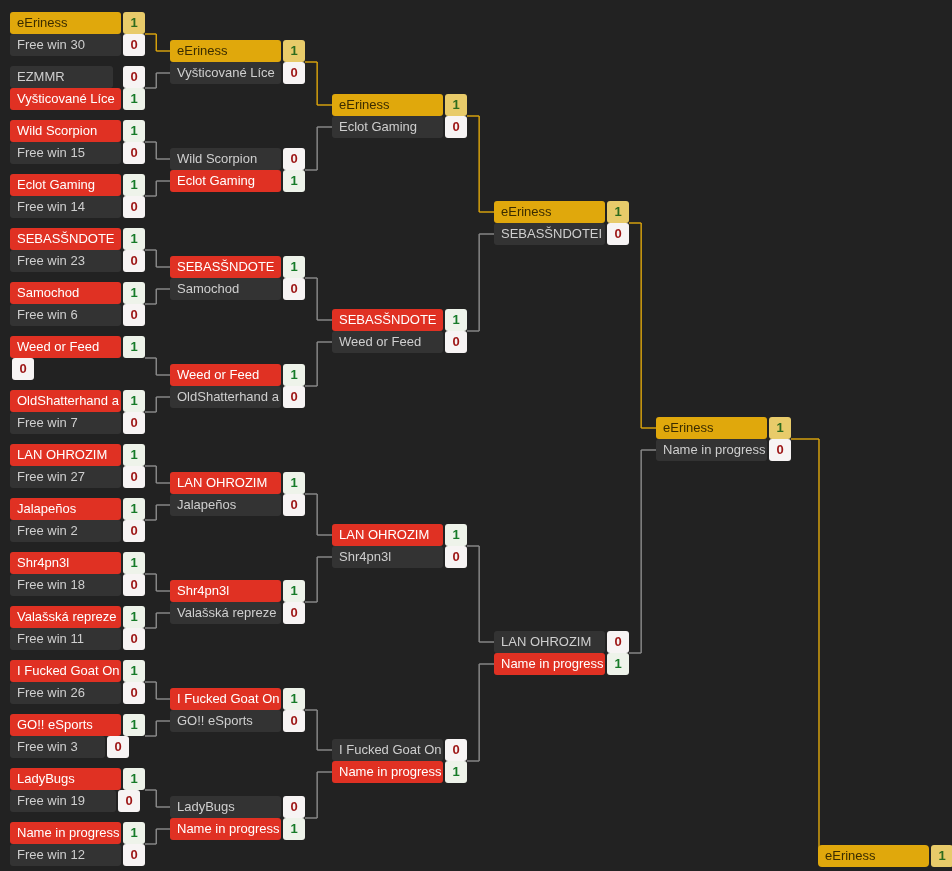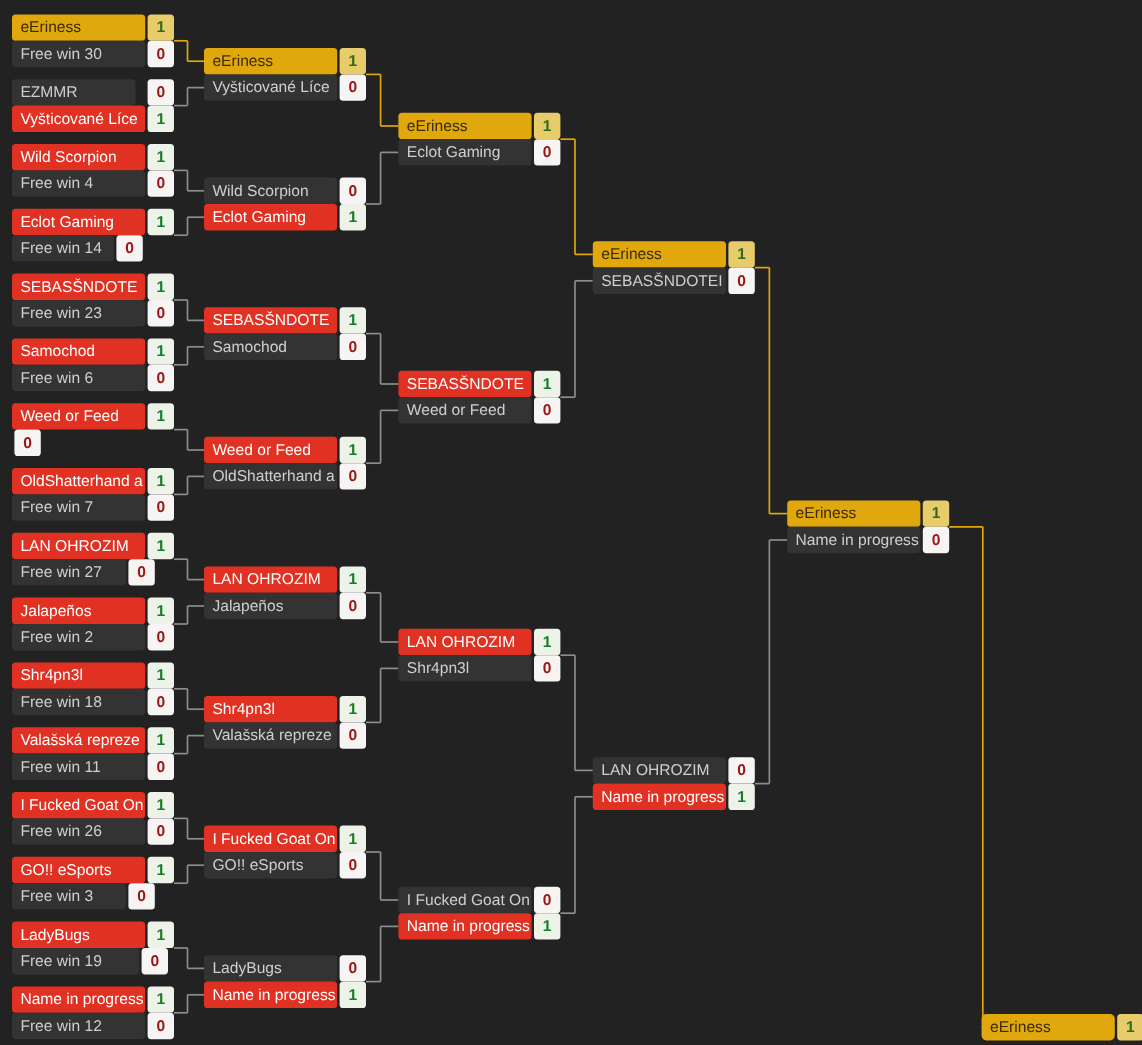--- a/index.html
+++ b/index.html
@@ -176,30 +176,30 @@
         <div class="name n-win">Vyšticované Líce</div>
         <div class="score s-win">1</div>
       </div>
     </div>
     <div class="match" style="left: 10px; top: 120px; width: 135px;">
       <div class="slot" style="left: 0px; top: 0px; width: 135px;">
         <div class="name n-win">Wild Scorpion</div>
         <div class="score s-win">1</div>
       </div>
       <div class="slot" style="left: 0px; top: 22px; width: 135px;">
-        <div class="name n-lose">Free win 4</div>
+        <div class="name n-lose">Free win 15</div>
         <div class="score s-lose">0</div>
       </div>
     </div>
     <div class="match" style="left: 10px; top: 174px; width: 135px;">
       <div class="slot" style="left: 0px; top: 0px; width: 135px;">
         <div class="name n-win">Eclot Gaming</div>
         <div class="score s-win">1</div>
       </div>
-      <div class="slot" style="left: 0px; top: 22px; width: 109px; justify-content: center;">
+      <div class="slot" style="left: 0px; top: 22px; width: 135px; justify-content: center;">
         <div class="name n-lose">Free win 14</div>
         <div class="score s-lose">0</div>
       </div>
     </div>
     <div class="match" style="left: 10px; top: 228px; width: 135px;">
       <div class="slot" style="left: 0px; top: 0px; width: 135px;">
         <div class="name n-win">SEBASŠNDOTE</div>
         <div class="score s-win">1</div>
       </div>
       <div class="slot" style="left: 0px; top: 22px; width: 135px;">
@@ -235,21 +235,21 @@
       <div class="slot" style="left: 0px; top: 22px; width: 135px;">
         <div class="name n-lose">Free win 7</div>
         <div class="score s-lose">0</div>
       </div>
     </div>
     <div class="match" style="left: 10px; top: 444px; width: 135px;">
       <div class="slot" style="left: 0px; top: 0px; width: 135px;">
         <div class="name n-win">LAN OHROZIM</div>
         <div class="score s-win">1</div>
       </div>
-      <div class="slot" style="left: 0px; top: 22px; width: 119px;">
+      <div class="slot" style="left: 0px; top: 22px; width: 135px;">
         <div class="name n-lose">Free win 27</div>
         <div class="score s-lose">0</div>
       </div>
     </div>
     <div class="match" style="left: 10px; top: 498px; width: 135px;">
       <div class="slot" style="left: 0px; top: 0px; width: 135px;">
         <div class="name n-win">Jalapeños</div>
         <div class="score s-win">1</div>
       </div>
       <div class="slot" style="left: 0px; top: 22px; width: 135px;">

